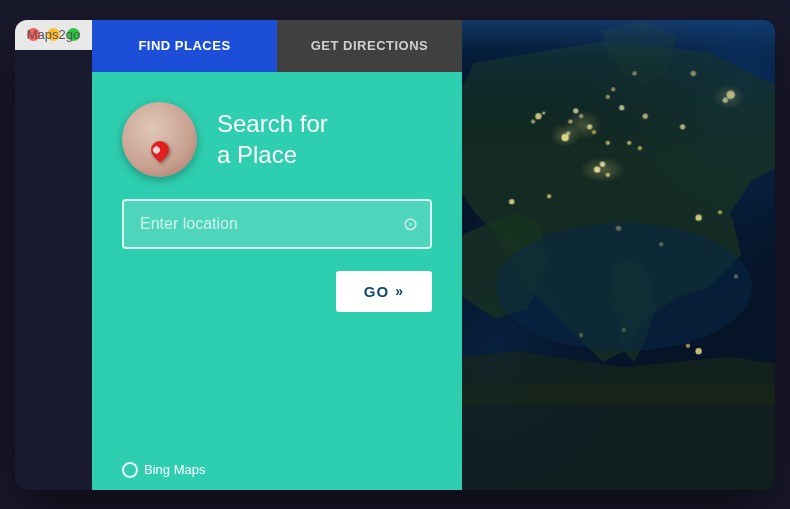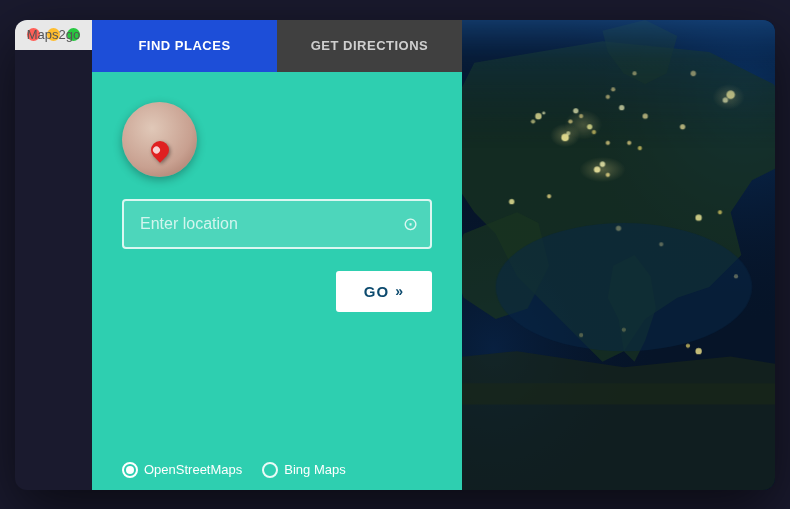--- a/index.html
+++ b/index.html
@@ -318,43 +318,44 @@
       <div class="panel-body">
 
         <div class="search-header">
           <div class="place-icon">
             <div class="map-pin">
               <div class="pin-head">
                 <div class="pin-dot"></div>
               </div>
             </div>
           </div>
+          <div class="search-text">
+            <h2>
+              <span>Search for</span><br>
+              <span>a Place</span>
+            </h2>
+          </div>
         </div>
 
         <div class="location-input-container">
           <input type="text" class="location-input" placeholder="Enter location" style="">
           <span class="location-input-icon">⊙</span>
         </div>
 
         <div class="go-btn-row">
           <button class="go-btn">
             <span>GO</span>
             <span class="go-chevrons">»</span>
           </button>
         </div>
 
       </div>
 
       <div class="bottom-bar">
 
-        <div class="radio-item">
-          <div class="radio-circle checked">
-          </div>
-          <span>OpenStreetMaps</span>
-        </div>
 
         <div class="radio-item">
           <div class="radio-circle"></div>
           <span>Bing Maps</span>
         </div>
 
 
       </div>
 
     </div>

